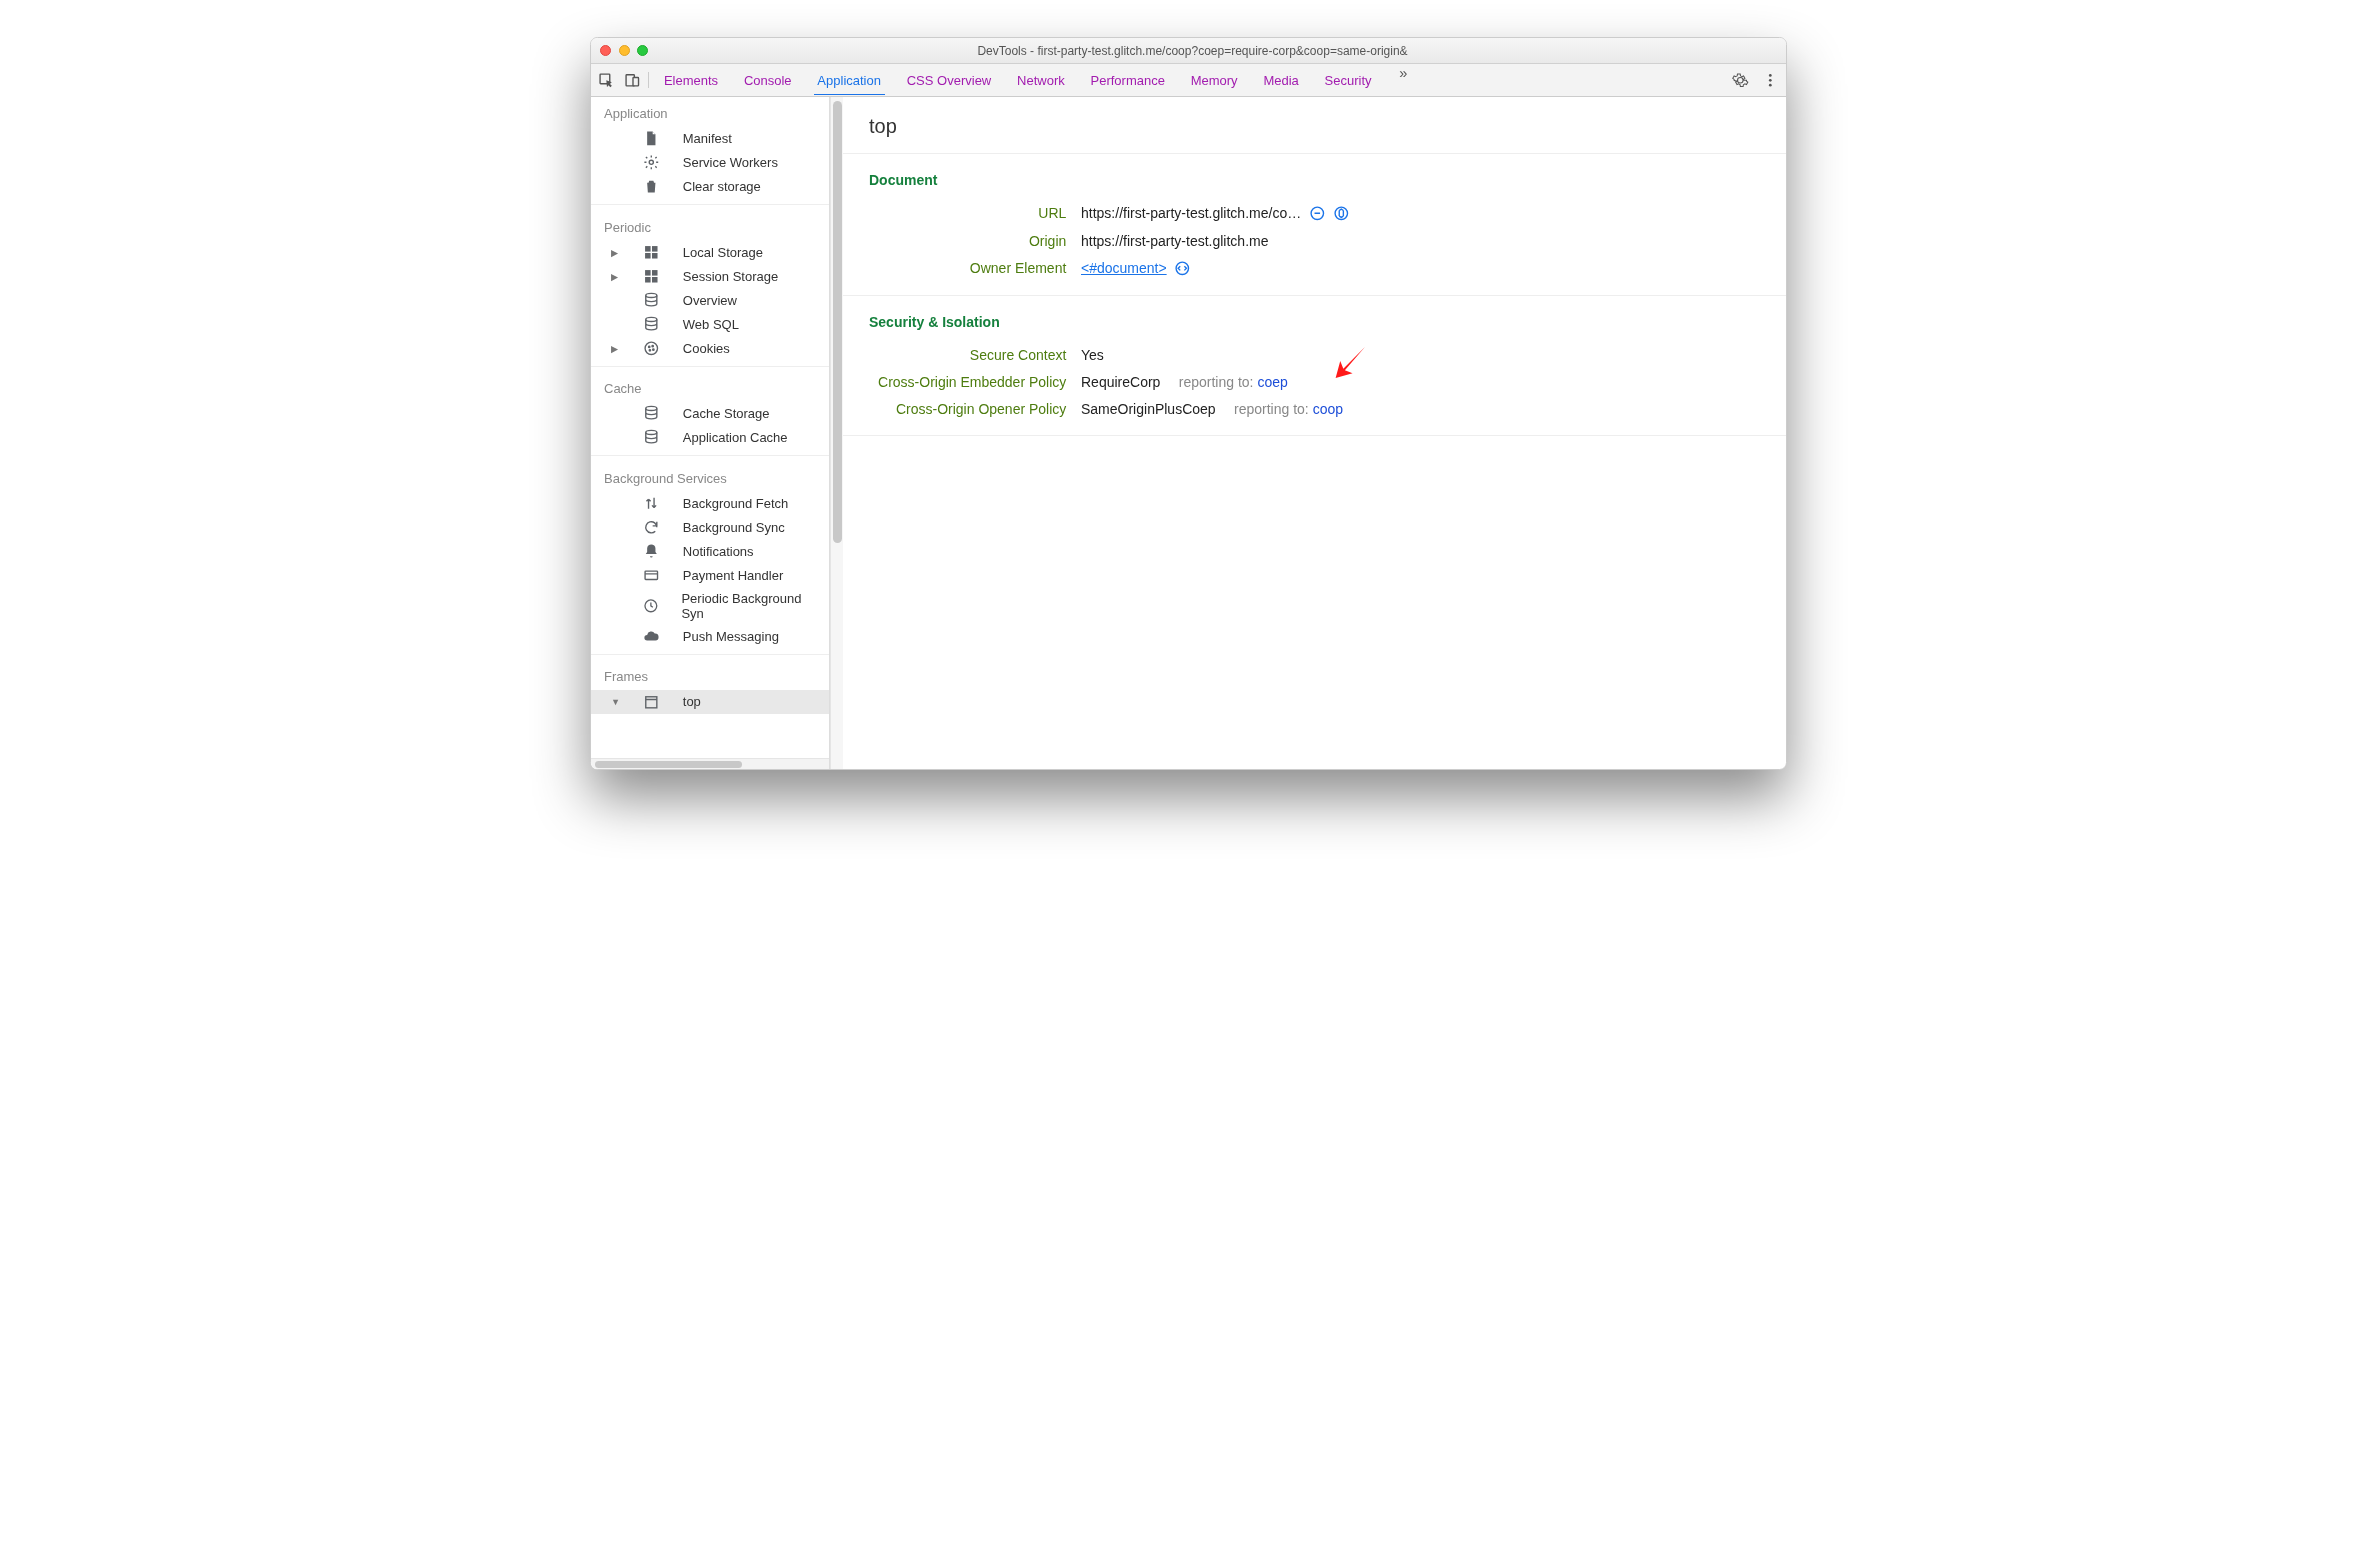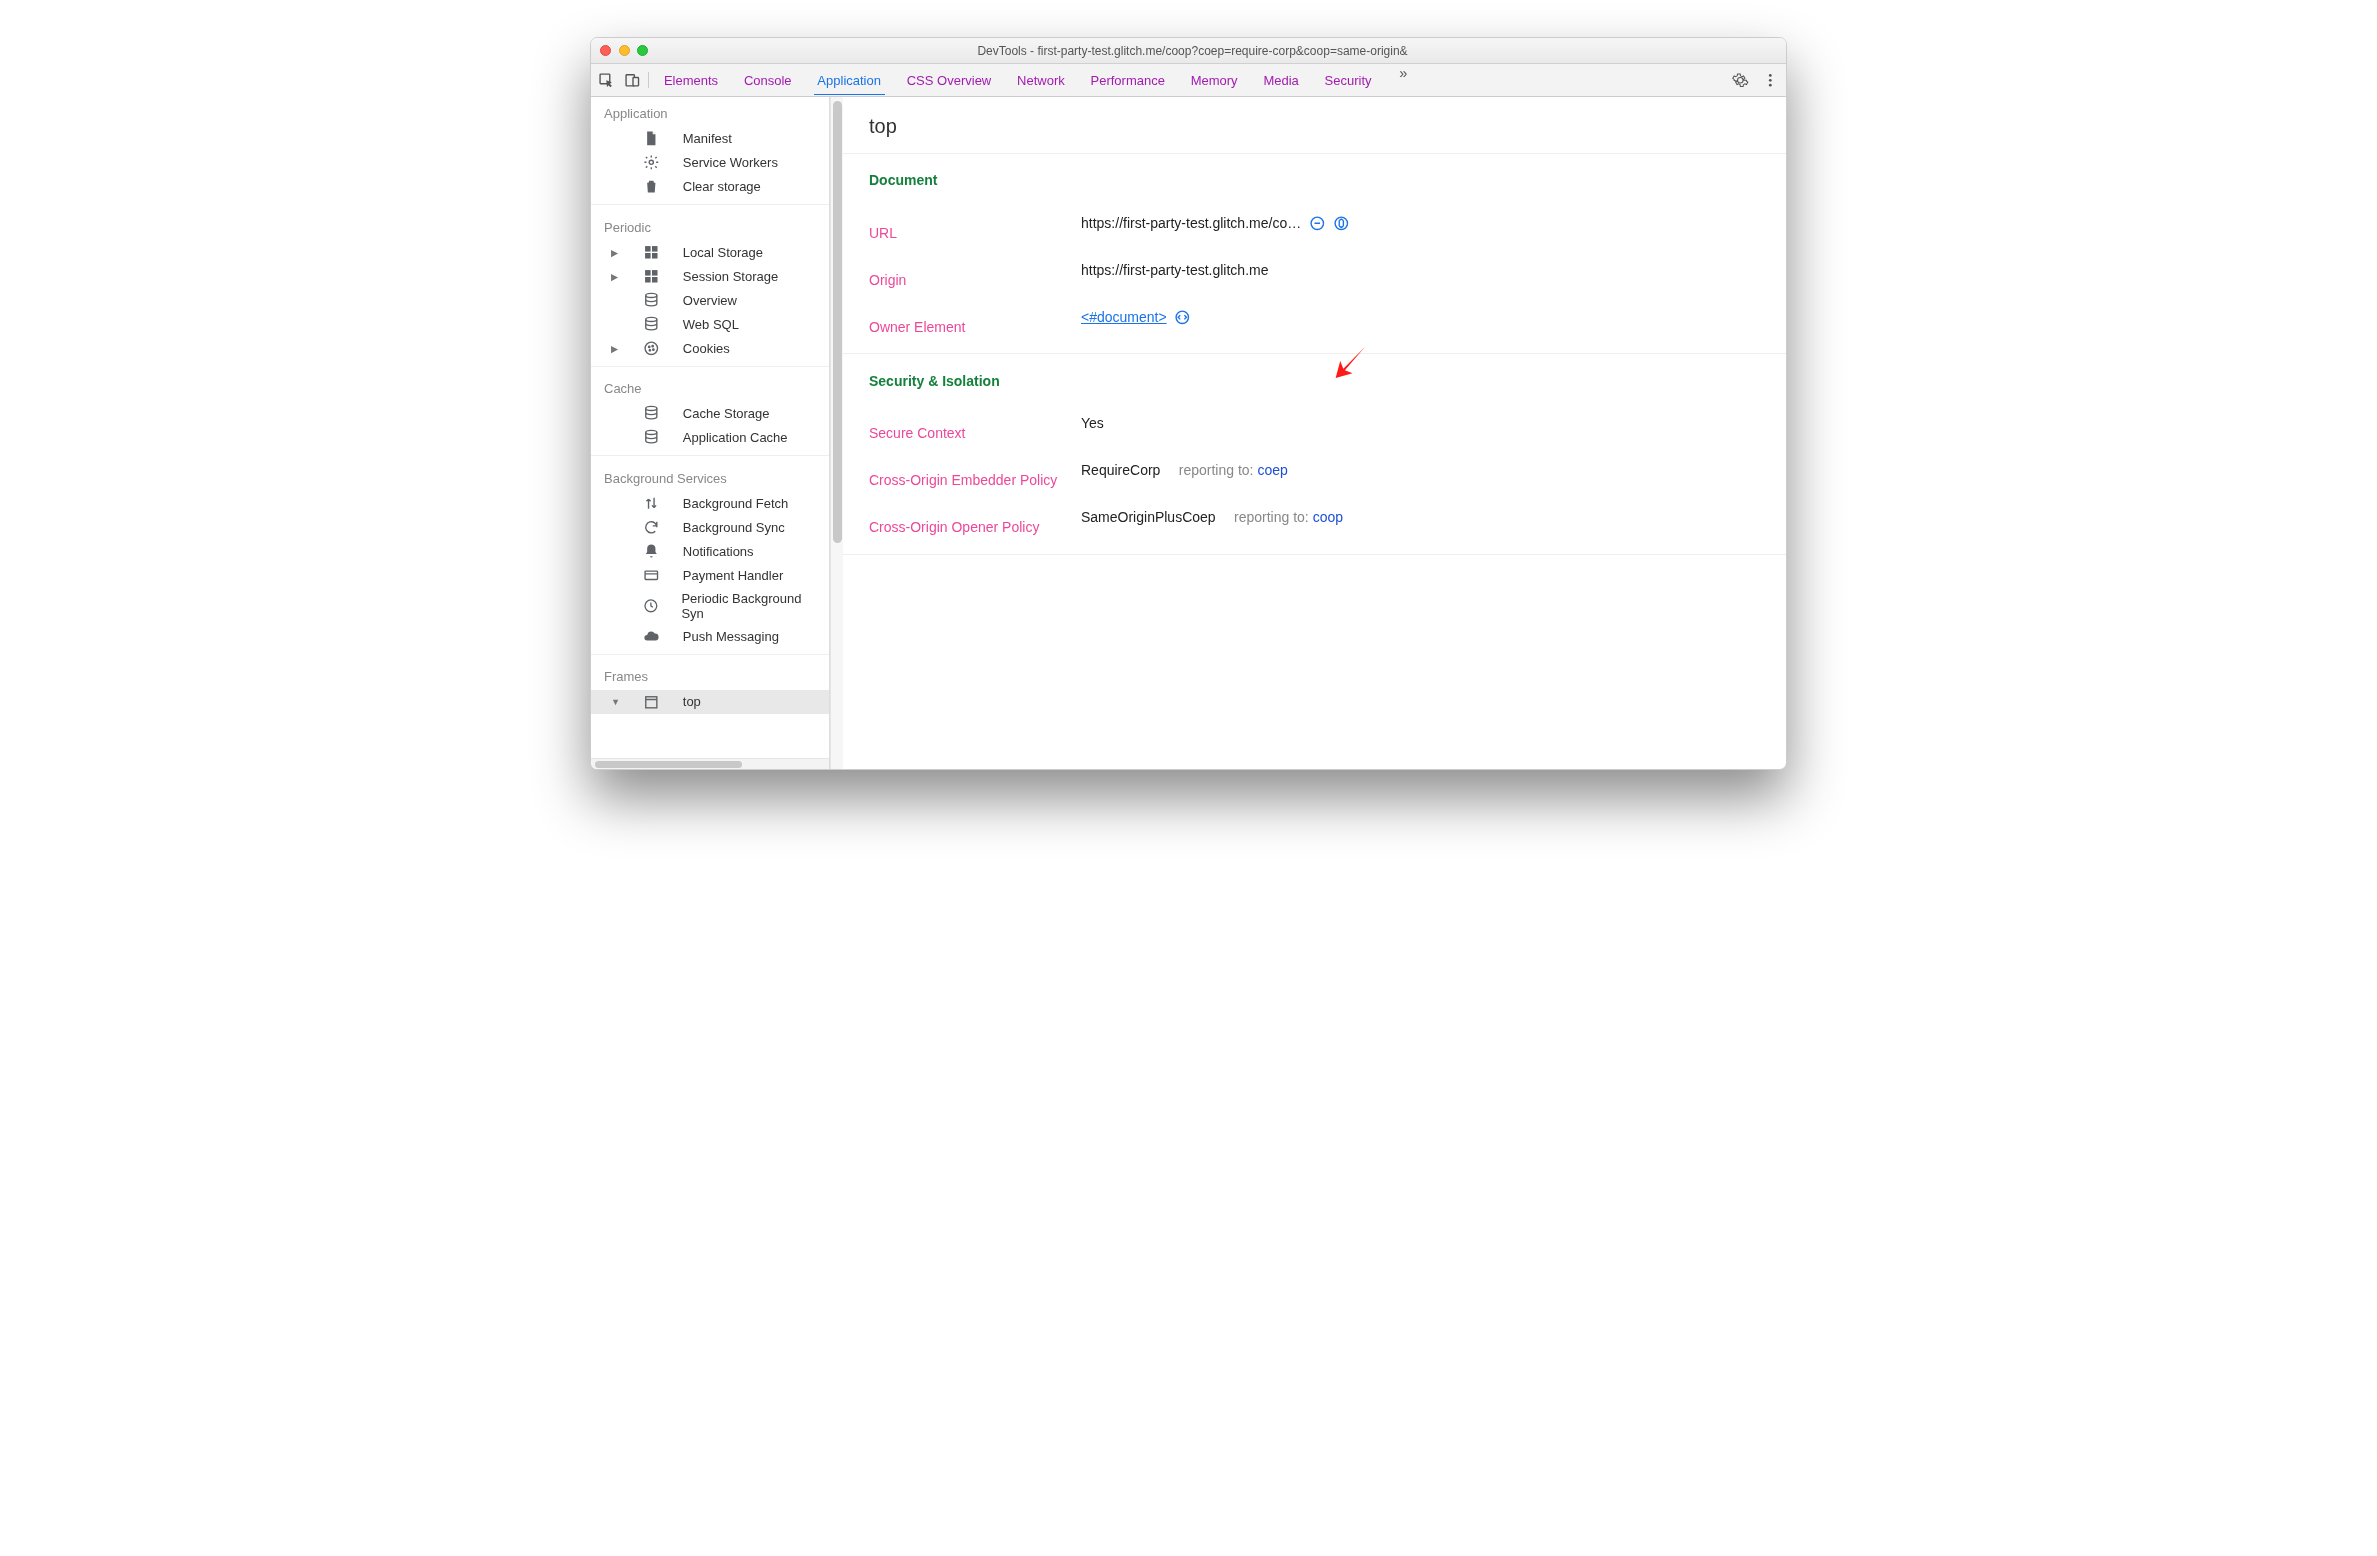--- a/index.html
+++ b/index.html
@@ -104,21 +104,21 @@
   .main { flex:1; overflow:auto; }
   .main-header {
     font-size:20px; color:#333;
     padding:18.4px 26px 14.7px;
     border-bottom:0.9px solid #eee;
   }
   .section { padding:18.4px 26px 7.4px; border-bottom:0.9px solid #eee; }
   .section:last-child { border-bottom:none; padding-bottom:239px;}
   .section h3 { font-size:14px; font-weight:700; color:#15803d; margin-bottom:16.6px;}
   .row { display:flex; align-items:center; margin:11px 0; }
-  .row .label { width:212px; text-align:left; color:#ec4899; font-size:14px; padding-right:14.7px;margin-top:20px;}
+  .row .label { width:212px; text-align:right; color:#4d7c0f; font-size:14px; padding-right:14.7px;}
   .row .value { color:#222; font-size:14px; display:flex; align-items:center; gap:7.4px; flex-wrap:wrap;}
   .value a { color:#1a73e8; text-decoration:underline; }
   .inline-extra { color:#888; margin-left:11px; }
   .inline-extra .k { color:#1d4ed8; }
   .circle-icon {
     width:16.6px; height:16.6px; display:inline-flex; align-items:center; justify-content:center;
     color:#1a73e8;
   }
   .circle-icon svg{width:100%;height:100%;}
   

